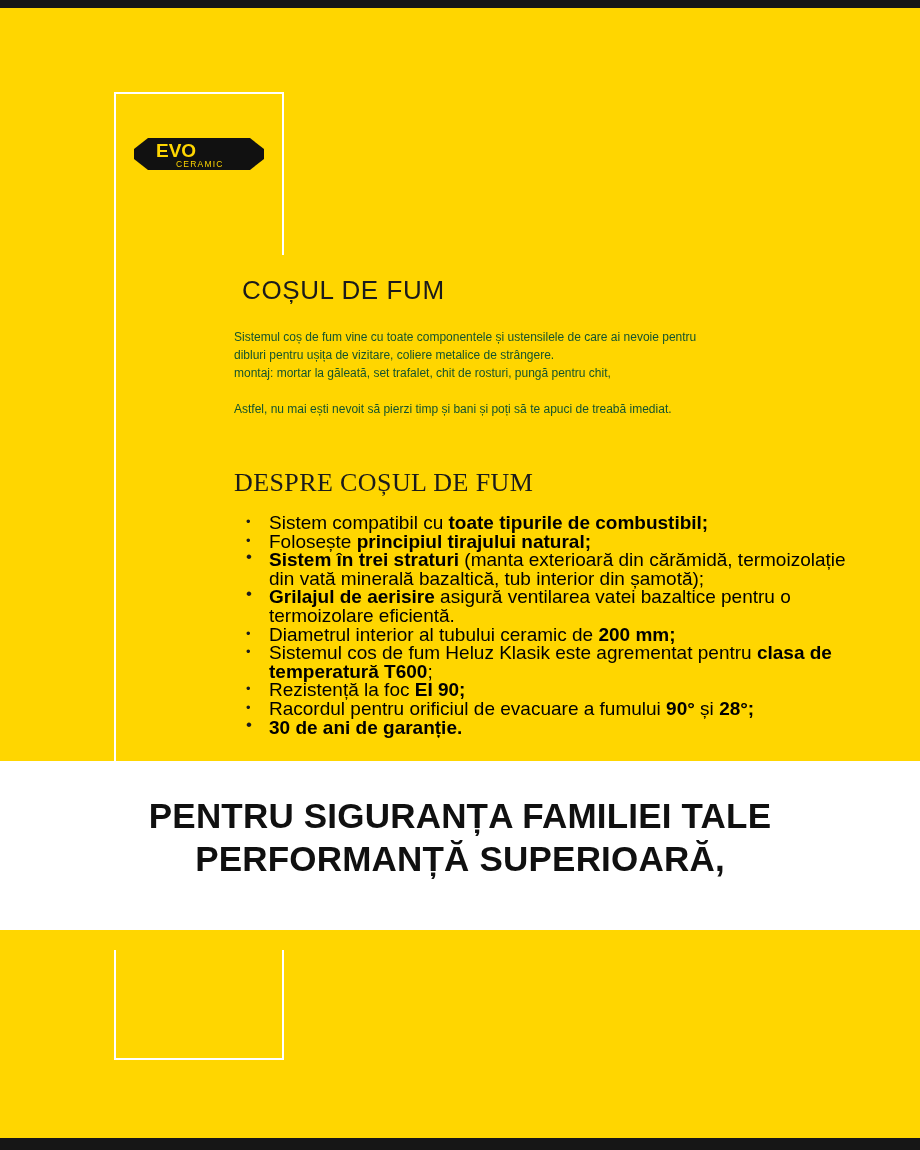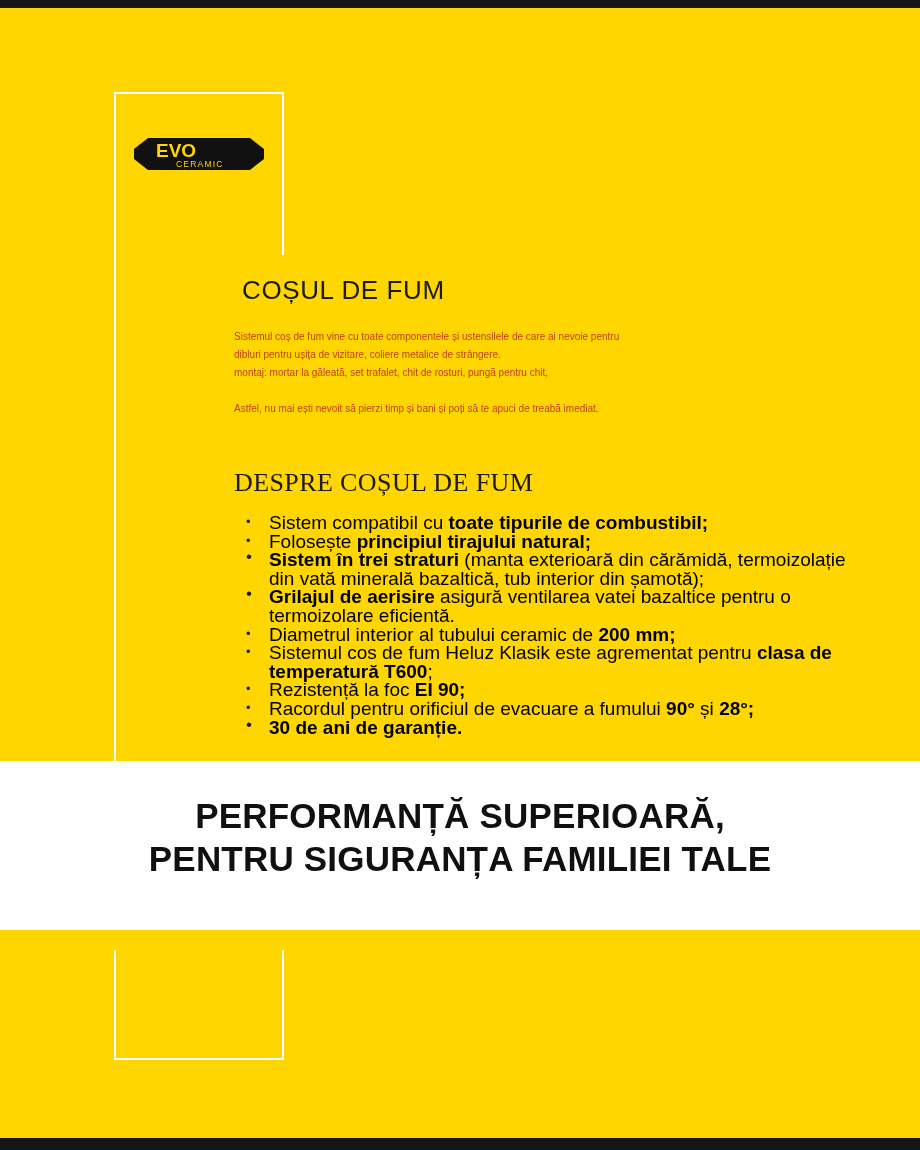--- a/index.html
+++ b/index.html
@@ -75,24 +75,24 @@
 
   h1.section-title {
     font-size: 26px;
     font-weight: 400;
     letter-spacing: 0.6px;
     margin: 0 0 22px 8px;
     color: #1b1b1b;
   }
 
   .intro {
-    font-size: 10px;
+    font-size: 12px;
     line-height: 18px;
     margin: 0 0 0 0;
-    color: #c2410c;
+    color: #14532d;
   }
   .intro p { margin: 0 0 0 0; }
   .intro .spacer { height: 18px; }
 
   h2.sub-title {
     font-size: 26px;
     font-weight: 400;
     letter-spacing: 0.4px;
     margin: 50px 0 16px 0;
     color: #1b1b1b;
@@ -192,18 +192,18 @@
         <li><span>Sistemul cos de fum Heluz Klasik este agrementat pentru </span><b>clasa de temperatură T600</b><span>;</span></li>
         <li><span>Rezistență la foc </span><b>EI 90;</b></li>
         <li><span>Racordul pentru orificiul de evacuare a fumului </span><b>90°</b><span> și </span><b>28°;</b></li>
         <li class="bold-bullet"><b>30 de ani de garanție.</b></li>
       </ul>
 
   </div>
 
   <div class="banner"></div>
   <div class="banner-text">
+    <span>PENTRU SIGURANȚA FAMILIEI TALE</span>
     <span>PERFORMANȚĂ SUPERIOARĂ,</span>
-    <span>PENTRU SIGURANȚA FAMILIEI TALE</span>
   </div>
 
   <div class="bottom-band"></div>
 </div>
 
 </body></html>

